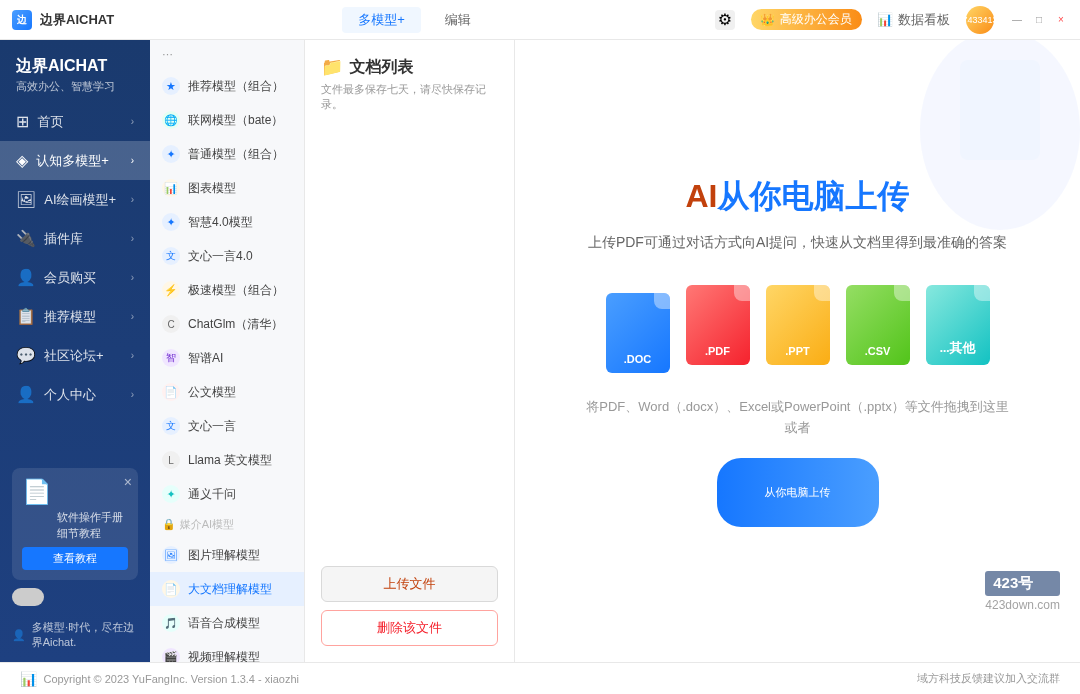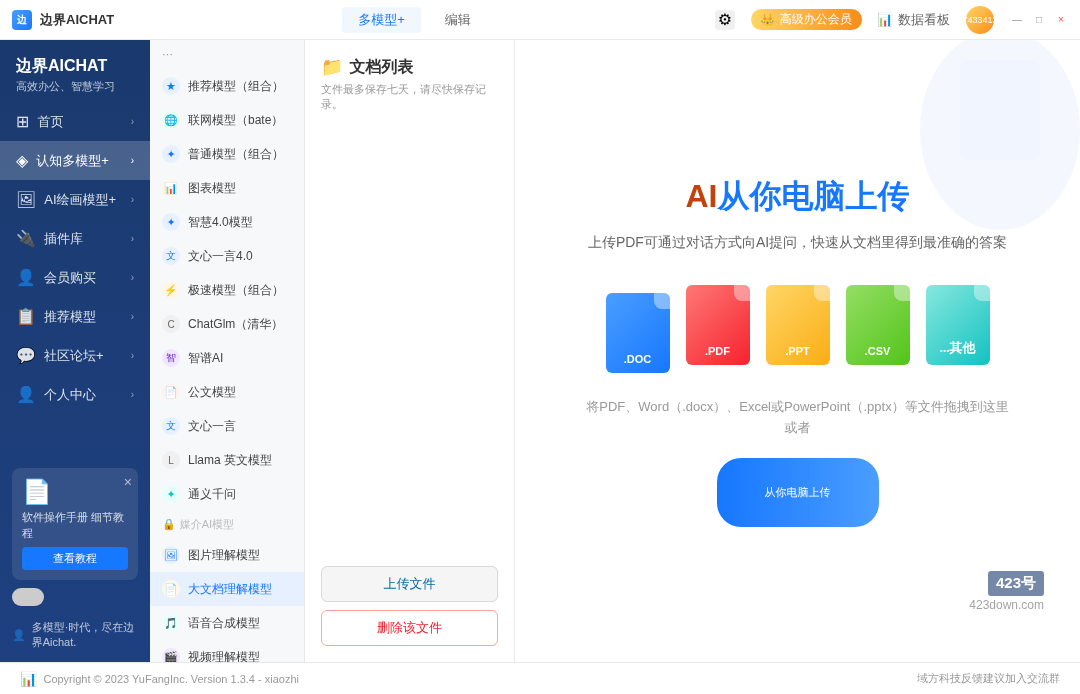--- a/index.html
+++ b/index.html
@@ -38,21 +38,21 @@
       display: flex; align-items: center; gap: 8px; padding: 10px 16px; cursor: pointer;
       font-size: 13px; color: rgba(255,255,255,0.85); position: relative;
     }
     .nav-item.active { background: rgba(255,255,255,0.2); color: #fff; }
     .nav-icon { font-size: 16px; flex-shrink: 0; }
     .nav-chevron { margin-left: auto; font-size: 10px; color: rgba(255,255,255,0.5); }
     .nav-item.active .nav-chevron { color: #fff; }
     .sidebar-bottom { margin-top: auto; padding: 12px; }
     .tutorial-card { background: rgba(255,255,255,0.1); border-radius: 8px; padding: 10px; position: relative; }
     .tutorial-icon { font-size: 24px; margin-bottom: 4px; }
-    .tutorial-text { font-size: 11px; color: rgba(255,255,255,0.8); line-height: 1.4; }
+    .tutorial-text { font-size: 11px; color: rgba(255,255,255,0.8); line-height: 1.4; margin-left: 35px; }
     .tutorial-btn { margin-top: 6px; background: #1677ff; color: #fff; border: none; border-radius: 4px; padding: 4px 19px; font-size: 11px; cursor: pointer; width: 100%; }
     .close-btn { position: absolute; top: 6px; right: 6px; background: none; border: none; color: rgba(255,255,255,0.6); cursor: pointer; font-size: 14px; }
     .dark-mode-toggle { display: flex; align-items: center; gap: 6px; padding: 8px 0; }
     .toggle-switch { width: 32px; height: 18px; background: #ccc; border-radius: 9px; cursor: pointer; position: relative; }
     .sidebar-user { display: flex; align-items: center; gap: 6px; font-size: 11px; color: rgba(255,255,255,0.7); padding-top: 6px; }
 
     
     .model-sidebar {
       width: 155px; background: #f7f8fa; border-right: 1px solid #e8e8e8; display: flex; flex-direction: column;
       overflow-y: auto; flex-shrink: 0;
@@ -74,21 +74,21 @@
     .divider-section { padding: 6px 12px; font-size: 11px; color: #bbb; display: flex; align-items: center; gap: 4px; }
     .content-area { display: flex; flex: 1; overflow: hidden; }
 
     
     .doc-panel { width: 210px; background: #fff; border-right: 1px solid #e8e8e8; display: flex; flex-direction: column; padding: 16px; }
     .doc-panel-title { font-size: 16px; font-weight: bold; color: #333; margin-bottom: 4px; display: flex; align-items: center; gap: 6px; }
     .folder-icon { color: #ffa940; font-size: 18px; }
     .doc-panel-sub { font-size: 11px; color: #999; margin-bottom: 12px; }
     .doc-list { flex: 1; }
     .doc-actions { display: flex; flex-direction: column; gap: 8px; margin-top: auto; padding-top: 16px; }
-    .doc-btn { padding: 8px; border-radius: 6px; border: 1px solid #d9d9d9; background: #f5f5f5; font-size: 13px; color: #0369a1; cursor: pointer; text-align: center; }
+    .doc-btn { padding: 8px; border-radius: 6px; border: 1px solid #d9d9d9; background: #f5f5f5; font-size: 13px; color: #c2410c; cursor: pointer; text-align: center; }
     .doc-btn.delete { color: #f5222d; border-color: #ffa39e; background: #fff; }
 
     
     .preview-panel { flex: 1; background: #fff; display: flex; flex-direction: column; align-items: center; justify-content: center; padding: 40px; position: relative; overflow: hidden; }
     .preview-title { font-size: 32px; font-weight: bold; color: #1a1a2e; margin-bottom: 12px; text-align: center; }
     .preview-title span { color: #1677ff; }
     .preview-subtitle { font-size: 14px; color: #666; text-align: center; margin-bottom: 32px; line-height: 1.6; }
     .file-icons { display: flex; gap: 16px; margin-bottom: 24px; }
     .file-icon { width: 64px; height: 80px; border-radius: 6px; display: flex; flex-direction: column; align-items: center; justify-content: flex-end; padding-bottom: 8px; position: relative; }
     .file-icon-doc { background: linear-gradient(135deg, #4a9eff, #1677ff); margin-top: 8px; }
@@ -345,21 +345,21 @@
         <div class="file-icon file-icon-txt">
           <div class="file-corner"></div>
           <span class="file-label" style="font-size:13px;font-family:Liberation Serif, serif;">...其他</span>
         </div>
       </div>
 
       <p class="drop-text">将PDF、Word（.docx）、Excel或PowerPoint（.pptx）等文件拖拽到这里<br>或者</p>
 
       <button class="upload-btn">从你电脑上传</button>
 
-      <div style="position:absolute;bottom:50px;right:36px;opacity:0.6;display:flex;flex-direction:column;align-items:flex-end;gap:2px;">
+      <div style="position:absolute;bottom:50px;right:20px;opacity:0.6;display:flex;flex-direction:column;gap:2px;">
         <div style="background:#1a3a6e;color:#fff;padding:3px 8px;border-radius:3px;font-size:15px;font-weight:bold;">423号</div>
         <div style="font-size:12px;color:#666;">423down.com</div>
       </div>
     </div>
   </div>
 </div>
 
 <div class="footer">
   <div style="display:flex;align-items:center;gap:6px;">
     <span style="color:#1677ff;font-size:14px;">📊</span>

